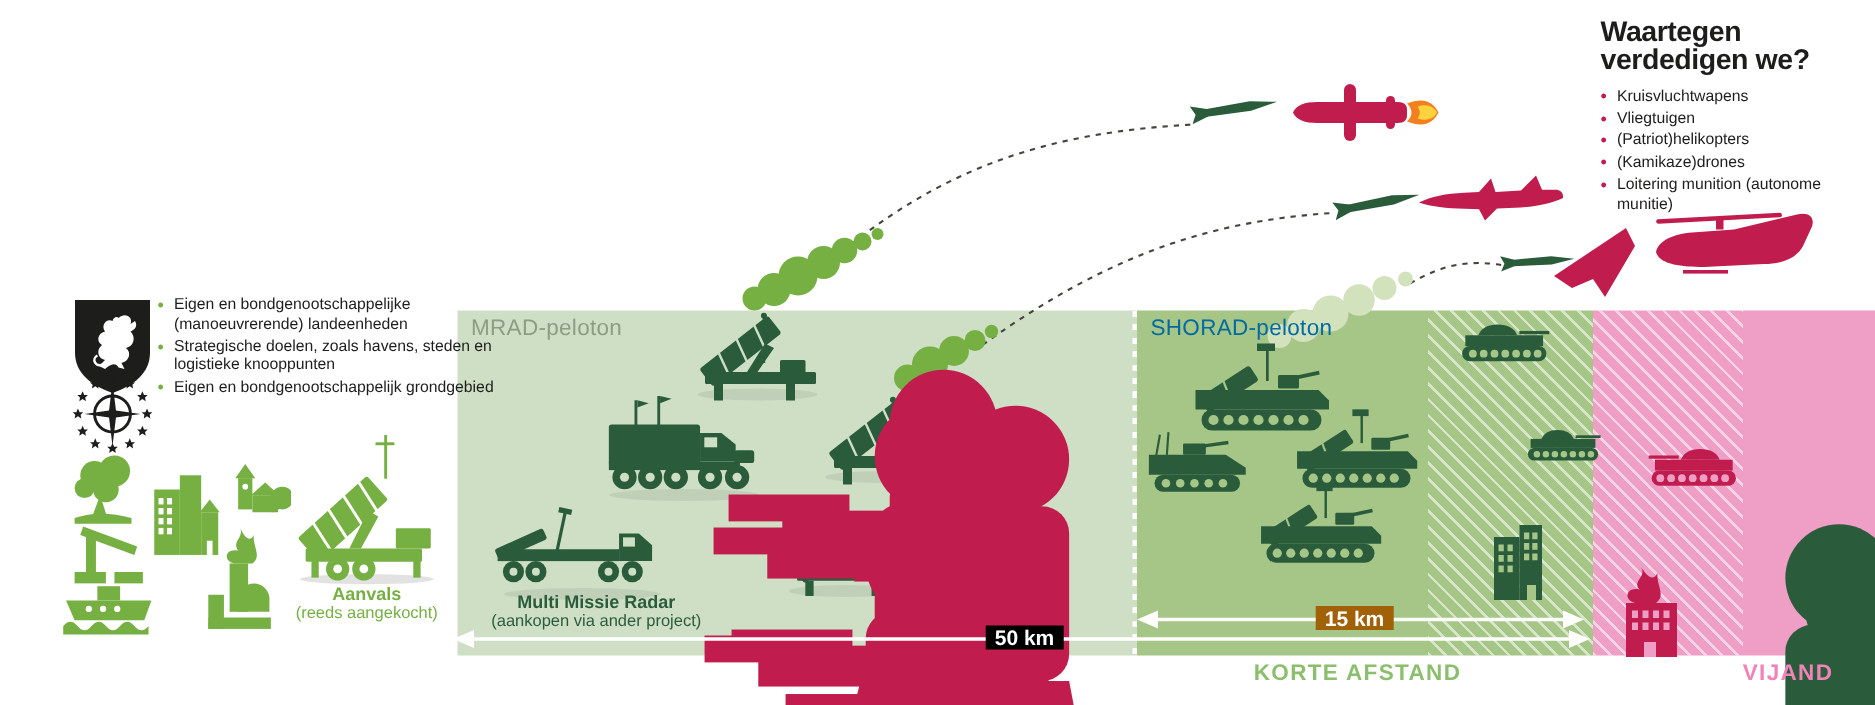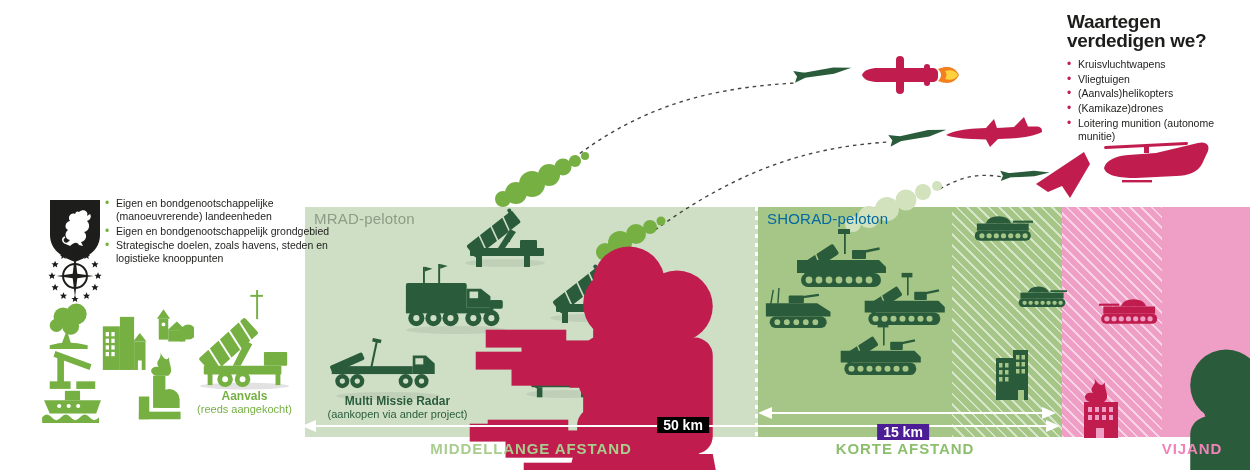--- a/index.html
+++ b/index.html
@@ -18,21 +18,21 @@
            background:repeating-linear-gradient(180deg,#fff 0 4px,rgba(255,255,255,0) 4px 9px);}
   
   #scene{position:absolute;left:0;top:0;z-index:1;}
   .leftart{position:absolute;z-index:1;}
   
   .zone-label{position:absolute;z-index:3;font-weight:normal;font-size:15px;letter-spacing:.2px;}
   #lbl-mrad{left:314px;top:210px;color:#8c9c86;}
   #lbl-shorad{left:767px;top:210px;color:#0369a1;}
   .km{position:absolute;z-index:3;transform:translateX(-50%);font-weight:bold;font-size:14px;color:#fff;padding:0 6px;white-space:nowrap;}
   #km50{left:683px;top:417px;background:#000000;text-align:center;}
-  #km15{left:903px;top:404px;background:#4c1d95;margin-top:20px;}
+  #km15{left:903px;top:404px;background:#a16207;}
   .footer{position:absolute;top:440px;z-index:3;transform:translateX(-50%);font-weight:bold;font-size:15px;letter-spacing:.9px;white-space:nowrap;}
   #f-mid{left:531px;color:#a9cd8e;}
   #f-kort{left:905px;color:#8cbf6d;}
   #f-vij{left:1192px;color:#f083b8;}
   
   .panel{position:absolute;z-index:3;}
   #left-panel{left:105px;top:197px;width:226px;}
   #right-panel{left:1067px;top:12px;width:160px;}
   .panel h1{margin:0 0 7px 0;font-size:19px;line-height:1.02;letter-spacing:-.3px;color:#1d1d1b;}
   #left-panel h1{white-space:nowrap;}
@@ -466,47 +466,46 @@
       <polygon points="758,413 772,407 772,419" fill="#fff"></polygon>
       <polygon points="1056,413 1042,407 1042,419" fill="#fff"></polygon>
     </g>
   </svg>
 
   <div id="right-panel" class="panel">
     <h1>Waartegen verdedigen we?</h1>
     <ul>
       <li>Kruisvluchtwapens</li>
       <li>Vliegtuigen</li>
-      <li>(Aanvals)helikopters</li>
+      <li>(Patriot)helikopters</li>
       <li>(Kamikaze)drones</li>
       <li>Loitering munition (autonome munitie)</li>
     </ul>
   </div>
 
   <div id="left-panel" class="panel">
     <ul>
       <li>Eigen en bondgenootschappelijke (manoeuvrerende) landeenheden</li>
+      <li>Strategische doelen, zoals havens, steden en logistieke knooppunten</li>
       <li>Eigen en bondgenootschappelijk grondgebied</li>
-      <li>Strategische doelen, zoals havens, steden en logistieke knooppunten</li>
     </ul>
   </div>
 
   <div id="patriot-label" class="caption">
     <span class="name">Aanvals</span>
     <span>(reeds aangekocht)</span>
   </div>
 
   <div id="radar-label" class="caption">
     <span class="name">Multi Missie Radar</span>
     <span>(aankopen via ander project)</span>
   </div>
 
   <div id="lbl-mrad" class="zone-label">MRAD-peloton</div>
   <div id="lbl-shorad" class="zone-label">SHORAD-peloton</div>
 
   <div id="km50" class="km">50 km</div>
   <div id="km15" class="km">15 km</div>
 
-  <div id="f-mid" class="footer">MIDDELLANGE AFSTAND</div>
   <div id="f-kort" class="footer">KORTE AFSTAND</div>
   <div id="f-vij" class="footer">VIJAND</div>
 
 </div>
 
 </body></html>

